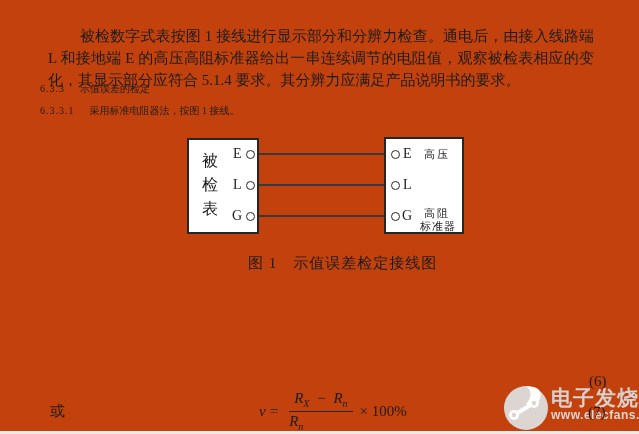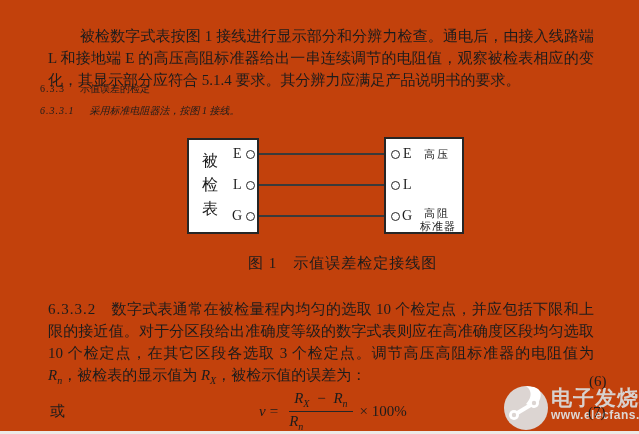--- a/index.html
+++ b/index.html
@@ -16,21 +16,21 @@
     font-size:15px;line-height:22px;
     text-align:justify;
   }
   #para-intro{top:10px;text-indent:32px;}
   #para-6332{top:283px;}
   .heading{
     position:absolute;left:40px;
     font-size:10px;line-height:22px;white-space:nowrap;
   }
   #h-633{top:78px;}
-  #h-6331{top:100px;font-style:italic;}
+  #h-6331{top:100px;}
   .sec-num{margin-right:15px;letter-spacing:1px;}
   
   .fig-box{position:absolute;border:2px solid #262626;background:#fff;}
   #box-left{left:187px;top:138px;width:68px;height:92px;}
   #box-right{left:384px;top:137px;width:76px;height:93px;}
   .wire{position:absolute;left:251px;width:142px;height:2px;background:#3a3a3a;}
   #wire-e{top:153px;} #wire-l{top:184px;} #wire-g{top:215px;}
   .node{
     position:absolute;width:7px;height:7px;border:1.4px solid #262626;
     border-radius:50%;background:#fff;
@@ -119,23 +119,20 @@
     <span class="term-letter" style="left:403px;top:147px;">E</span>
     <span class="term-letter" style="left:403px;top:178px;">L</span>
     <span class="term-letter" style="left:402px;top:209px;">G</span>
     <span class="rlabel" style="left:424px;top:147px;">高压</span>
     <span class="rlabel" style="left:424px;top:178px;margin-top:28px;">高阻</span>
     <span class="rlabel" style="left:420px;top:219px;letter-spacing:1px;">标准器</span>
 
     <div class="fig-caption">图 1　示值误差检定接线图</div>
   </div>
 
-  <p class="para" id="para-6332">
-    <span class="sec-num">6.3.3.2</span><span>数字式表通常在被检量程内均匀的选取 10 个检定点，并应包括下限和上限的接近值。对于分区段给出准确度等级的数字式表则应在高准确度区段均匀选取 10 个检定点，在其它区段各选取 3 个检定点。调节高压高阻标准器的电阻值为 </span><span class="v">R</span><sub>n</sub><span>，被检表的显示值为 </span><span class="v">R</span><sub>X</sub><span>，被检示值的误差为：</span>
-  </p>
 
   <div class="eq-row" id="eq6-num">(6)</div>
 
   <div id="eq7-or">或</div>
   <div class="eq-row" id="eq7">
     <span class="v">ν</span>
     <span class="sp">=</span>
     <span class="frac">
       <span class="fr-num"><span class="v">R</span><sub>X</sub>
         <span class="sp">−</span>

